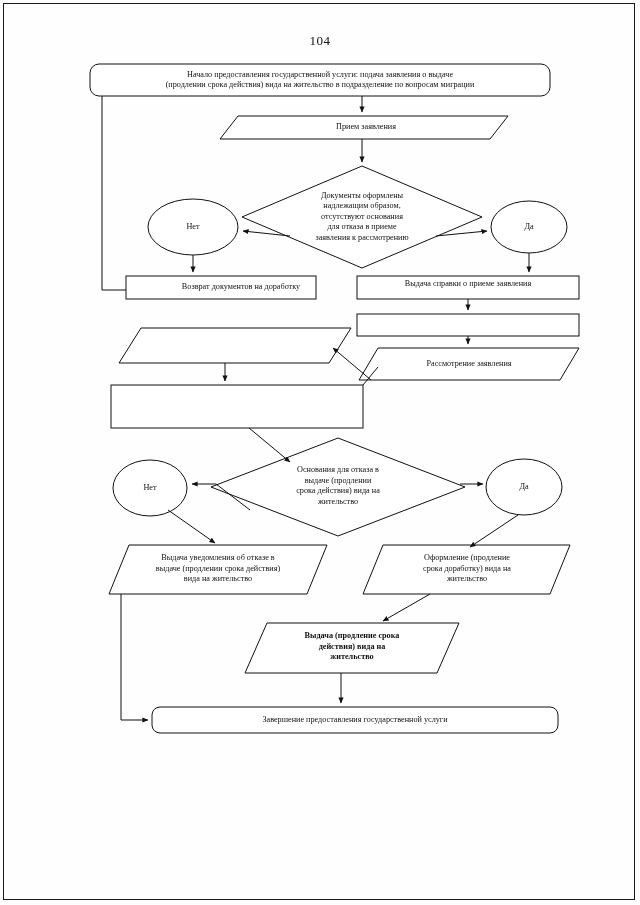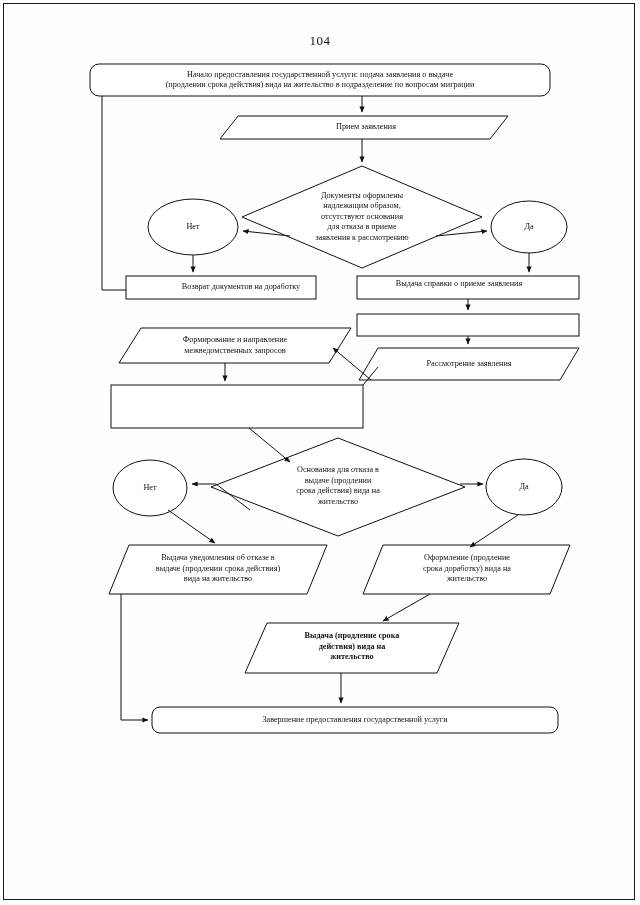--- a/index.html
+++ b/index.html
@@ -189,33 +189,29 @@
   </div>
 
   <div class="node-label shape-text" style="left:503px; top:213px; width:52px; height:28px;">
     <span>Да</span>
   </div>
 
   <div class="node-label shape-text" style="left:128px; top:277px; width:186px; height:21px;margin-left:20px;">
     <span>Возврат документов на доработку</span>
   </div>
 
-  <div class="node-label shape-text" style="left:350px; top:277px; width:218px; height:15px;">
+  <div class="node-label shape-text" style="left:359px; top:277px; width:218px; height:15px;">
     <span>Выдача справки о приеме заявления</span>
   </div>
 
 
   <div class="node-label shape-text" style="left:381px; top:352px; width:176px; height:24px;">
     <span>Рассмотрение заявления</span>
   </div>
 
-  <div class="node-label shape-text" style="left:140px; top:330px; width:190px; height:31px;">
-    <span>Формирование и направление
-межведомственных запросов</span>
-  </div>
 
 
   <div class="node-label shape-text" style="left:273px; top:456px; width:130px; height:60px;">
     <span>Основания для отказа в
 выдаче (продлении
 срока действия) вида на
 жительство</span>
   </div>
 
   <div class="node-label shape-text" style="left:124px; top:474px; width:52px; height:28px;">

